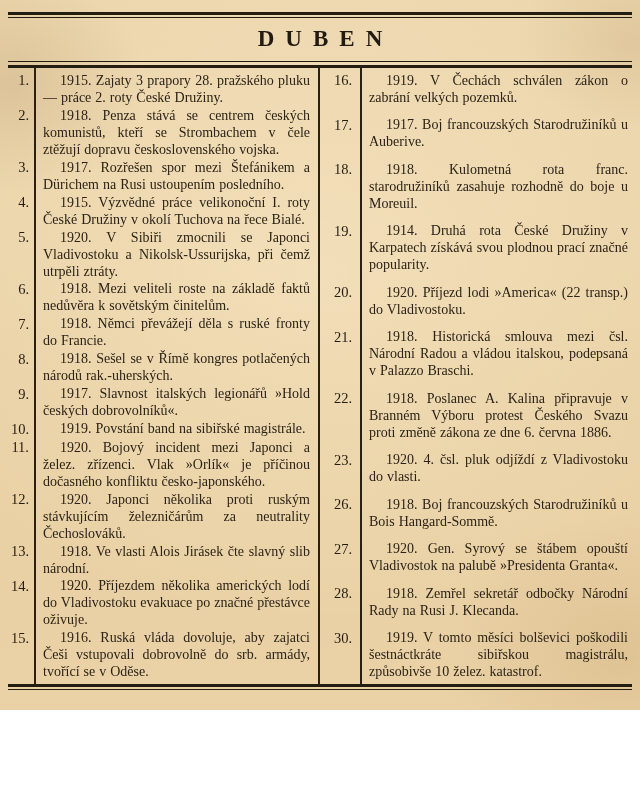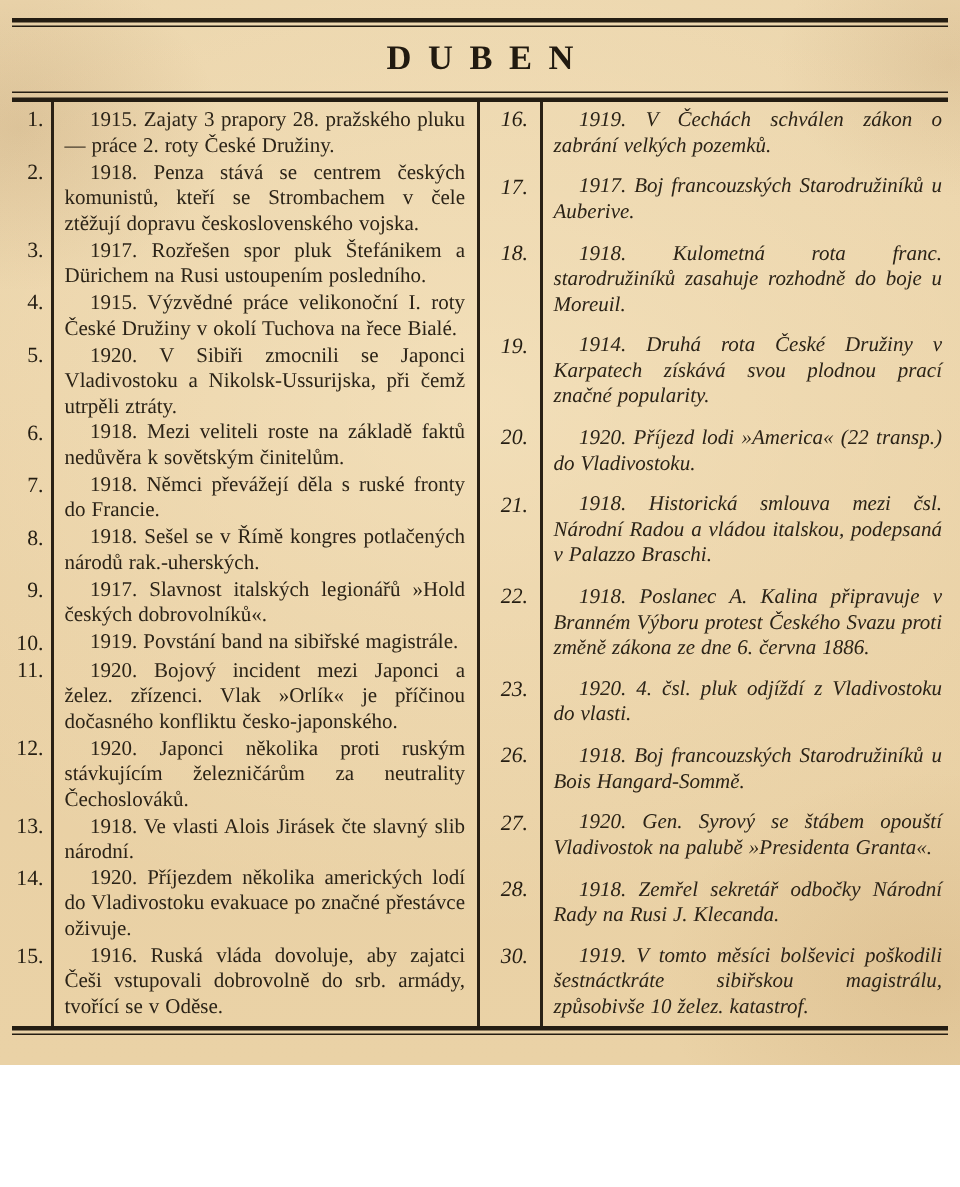--- a/index.html
+++ b/index.html
@@ -32,21 +32,21 @@
   .content {
     position:relative; flex:1; display:flex; overflow:hidden;
     padding-top:4px; padding-bottom:3px;
   }
   .vline { position:absolute; top:0; bottom:0; width:1.7px; background:#2a2115; }
   .vline.l1 { left:26px; }
   .vline.l2 { left:310px; }
   .vline.l3 { left:352px; }
   .column { display:flex; flex-direction:column; justify-content:space-between; box-sizing:border-box; }
   .col-left  { width:310px; }
-  .col-right { flex:1;font-style:italic; }
+  .col-right { flex:1; }
   .entry { display:flex; }
   .day {
     flex:none; box-sizing:border-box; text-align:right;
     font-size:14.5px; line-height:17px; padding-top:0.5px; color:#241d12;
   }
   .col-left  .day { width:26px; padding-right:5px; }
   .col-right .day { width:42px; padding-right:8px; }
   p.body {
     flex:1; margin:0; text-align:justify; text-indent:17px;
     font-size:14px; line-height:17px; word-spacing:0.5px; hyphens:manual;
@@ -72,21 +72,21 @@
     <p class="body"><span class="year">1915.</span> <span class="desc">Zajaty 3 prapory 28. pražského pluku — práce 2. roty České Družiny.</span></p>
   </div>
 
   <div class="entry">
     <div class="day">2.</div>
     <p class="body"><span class="year">1918.</span> <span class="desc">Penza stává se centrem českých komunistů, kteří se Strombachem v čele ztěžují dopravu československého vojska.</span></p>
   </div>
 
   <div class="entry">
     <div class="day">3.</div>
-    <p class="body"><span class="year">1917.</span> <span class="desc">Rozřešen spor pluk Štefánikem a Dürichem na Rusi ustoupením posledního.</span></p>
+    <p class="body"><span class="year">1917.</span> <span class="desc">Rozřešen spor mezi Štefánikem a Dürichem na Rusi ustoupením posledního.</span></p>
   </div>
 
   <div class="entry">
     <div class="day">4.</div>
     <p class="body"><span class="year">1915.</span> <span class="desc">Výzvědné práce velikonoční I. roty České Družiny v okolí Tuchova na řece Bialé.</span></p>
   </div>
 
   <div class="entry">
     <div class="day">5.</div>
     <p class="body"><span class="year">1920.</span> <span class="desc">V Sibiři zmocnili se Japonci Vladivostoku a Nikolsk-Ussurijska, při čemž utrpěli ztráty.</span></p>

